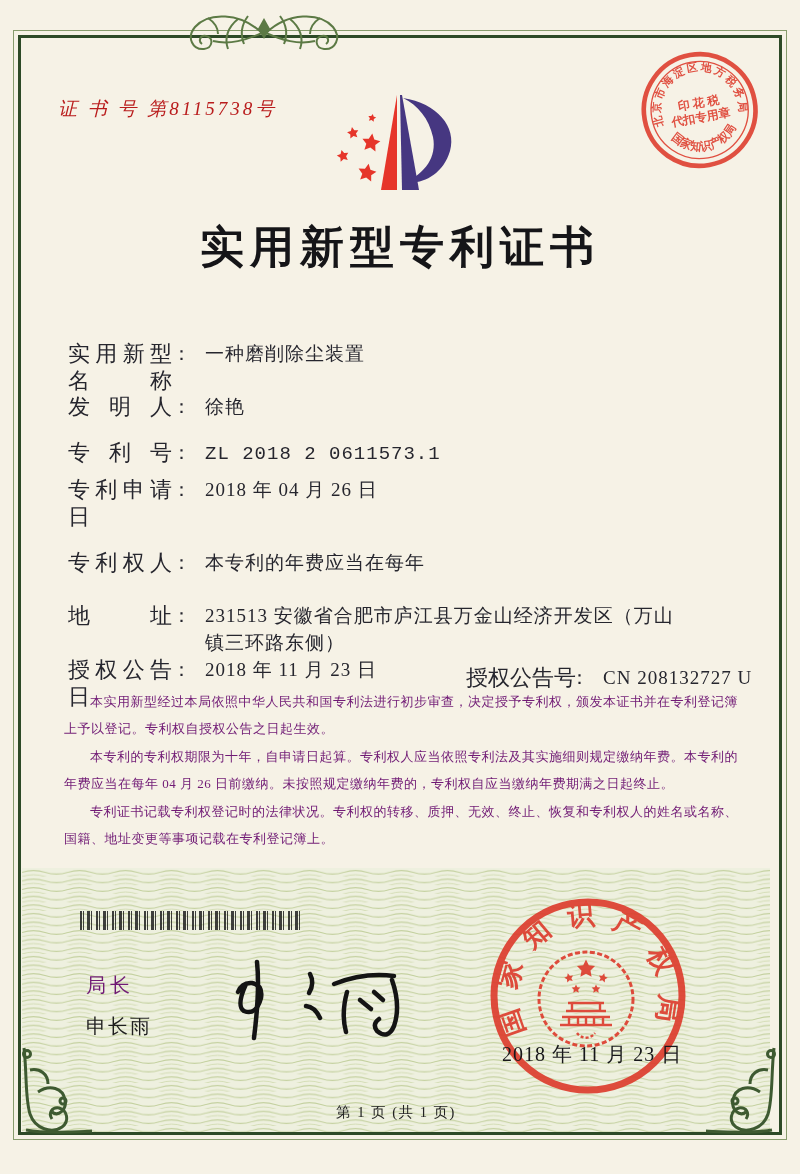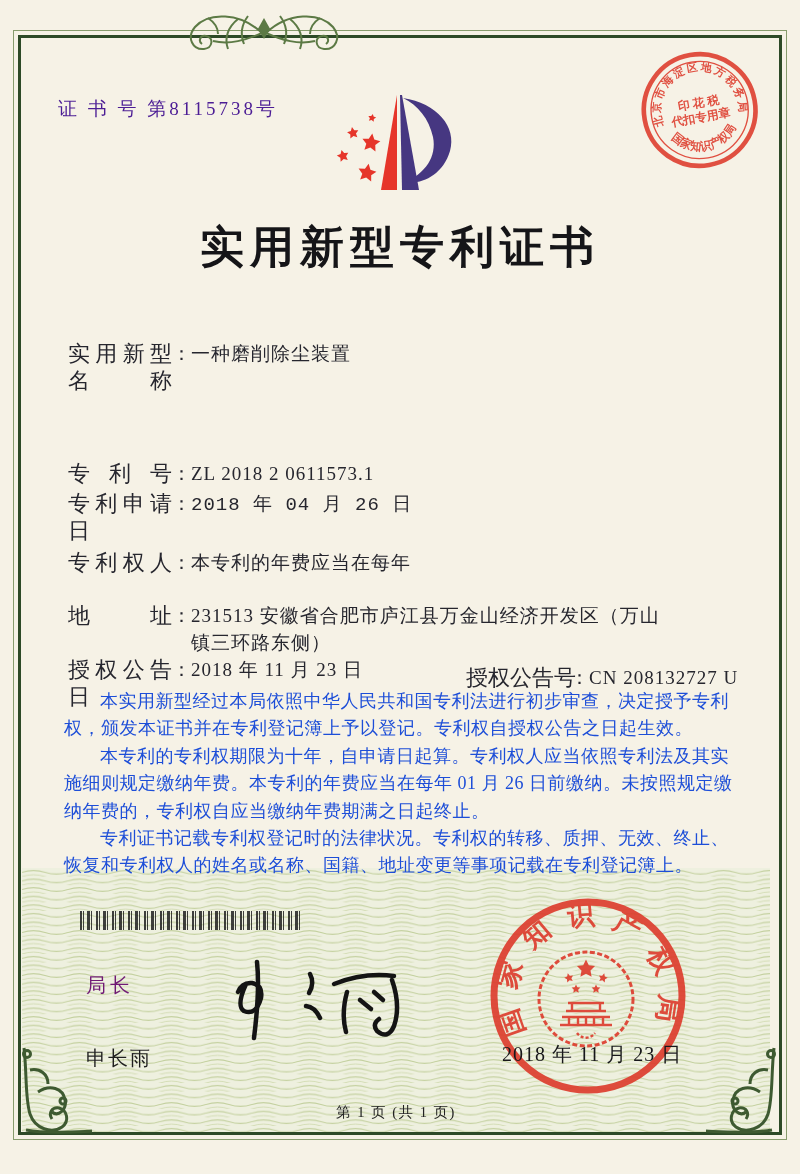--- a/index.html
+++ b/index.html
@@ -10,46 +10,46 @@
     font-family:"Liberation Serif","DejaVu Serif",serif;
     color:#222;
   }
   .abs { position:absolute; }
   
   .frame-outer { left:13px; top:30px; width:774px; height:1110px;
     border:1px solid #879c6d; }
   .frame-inner { left:18px; top:35px; width:764px; height:1100px;
     border:3px solid #2d4a27; }
   
-  .cert-no { left:58px; top:96px; font-size:19px; letter-spacing:3px; color:#4c1d95; }
+  .cert-no { left:58px; top:96px; font-size:19px; letter-spacing:3px; color:#b91c1c;font-style:italic; }
   
   .title { left:0; top:218px; width:800px; text-align:center;
     font-size:44px; font-weight:bold; letter-spacing:6px; color:#151518; }
   
   .frow { position:absolute; left:68px; font-size:19px; color:#26262e; line-height:27px; }
   .lbl { display:inline-block; width:104px; font-size:22px;
     text-align:justify; text-align-last:justify; vertical-align:top; }
   .colon { display:inline-block; vertical-align:top; }
-  .val { display:inline-block; margin-left:0; vertical-align:top; letter-spacing:1px; }
+  .val { display:inline-block; margin-left:14px; vertical-align:top; letter-spacing:1px; }
   .val-wrap { width:472px; }
   .grant-right { position:absolute; left:398px; top:8px; white-space:nowrap; }
   
-  .body-text { left:64px; top:688px; width:678px; font-size:18px;
-    line-height:27.4px; color:#1d4ed8; letter-spacing:0.5px; }
+  .body-text { left:64px; top:688px; width:678px; font-size:13px;
+    line-height:27.4px; color:#701a75; letter-spacing:0.5px; }
   .body-text p { text-indent:2em; }
   
   .waves { left:22px; top:868px; width:748px; height:266px; background:#eef0df; }
   .barcode { left:80px; top:911px; width:224px; height:19px;
     background:repeating-linear-gradient(90deg,#1f1f1f 0 2px,transparent 2px 3px,
       #1f1f1f 3px 4px,transparent 4px 7px,#1f1f1f 7px 10px,transparent 10px 11.5px,
       #1f1f1f 11.5px 12.5px,transparent 12.5px 16px); opacity:.85; }
   .director-title { left:86px; top:972px; font-size:20px; letter-spacing:4px;
     font-family:"Liberation Sans","DejaVu Sans",sans-serif; color:#701a75; }
   .director-name { left:86px; top:1013px; font-size:20px; letter-spacing:2px;
-    font-family:"Liberation Sans","DejaVu Sans",sans-serif; color:#1f1f1f;margin-top:32px; }
+    font-family:"Liberation Sans","DejaVu Sans",sans-serif; color:#1f1f1f; }
   .sig { left:222px; top:948px; }
   .stamp-bottom { left:473px; top:881px; }
   .stamp-date { left:502px; top:1041px; font-size:20px; color:#17171a; letter-spacing:1px; }
   .stamp-tax { left:638px; top:48px; transform:rotate(-10deg); }
   .footer { left:22px; top:1103px; width:748px; text-align:center;
     font-size:14.5px; letter-spacing:1.5px; color:#222; }
   .logo { left:328px; top:84px; }
   .ornament-top { left:178px; top:6px; }
   .corner-l { left:16px; top:1044px; }
   .corner-r { left:700px; top:1044px; transform:scaleX(-1); }
@@ -145,42 +145,45 @@
         <text x="60" y="71" text-anchor="middle" font-size="11.5" font-weight="bold" fill="#dd3a2b">代扣专用章</text>
       </g>
     </svg>
   </div>
 
   <div class="abs title">实用新型专利证书</div>
 
   <div class="frow" style="top:340px;">
     <span class="lbl">实用新型名称</span><span class="colon">：</span><span class="val">一种磨削除尘装置</span>
   </div>
-  <div class="frow" style="top:460px;">
+  <div class="frow" style="top:393px;">
+    <span class="lbl">发明人</span><span class="colon">：</span><span class="val">徐艳</span>
+  </div>
+  <div class="frow" style="top:441px;font-family:Liberation Mono, monospace;">
     <span class="lbl">专利号</span><span class="colon">：</span><span class="val">ZL 2018 2 0611573.1</span>
   </div>
-  <div class="frow" style="top:492px;font-family:Liberation Mono, monospace;">
+  <div class="frow" style="top:476px;">
     <span class="lbl">专利申请日</span><span class="colon">：</span><span class="val">2018 年 04 月 26 日</span>
   </div>
   <div class="frow" style="top:549px;">
     <span class="lbl">专利权人</span><span class="colon">：</span><span class="val">本专利的年费应当在每年</span>
   </div>
   <div class="frow" style="top:602px;">
     <span class="lbl">地址</span><span class="colon">：</span><span class="val val-wrap">231513 安徽省合肥市庐江县万金山经济开发区（万山镇三环路东侧）</span>
   </div>
   <div class="frow" style="top:656px; width:700px;">
     <span class="lbl">授权公告日</span><span class="colon">：</span><span class="val">2018 年 11 月 23 日</span>
     <span class="grant-right">
       <span class="lbl">授权公告号</span><span class="colon">：</span><span class="val">CN 208132727 U</span>
     </span>
   </div>
 
   <div class="abs body-text">
     <p>本实用新型经过本局依照中华人民共和国专利法进行初步审查，决定授予专利权，颁发本证书并在专利登记簿上予以登记。专利权自授权公告之日起生效。</p>
-    <p>本专利的专利权期限为十年，自申请日起算。专利权人应当依照专利法及其实施细则规定缴纳年费。本专利的年费应当在每年 01 月 26 日前缴纳。未按照规定缴纳年费的，专利权自应当缴纳年费期满之日起终止。</p>
+    <p>本专利的专利权期限为十年，自申请日起算。专利权人应当依照专利法及其实施细则规定缴纳年费。本专利的年费应当在每年 04 月 26 日前缴纳。未按照规定缴纳年费的，专利权自应当缴纳年费期满之日起终止。</p>
     <p>专利证书记载专利权登记时的法律状况。专利权的转移、质押、无效、终止、恢复和专利权人的姓名或名称、国籍、地址变更等事项记载在专利登记簿上。</p>
   </div>
 
   <div class="abs barcode"></div>
 
   <div class="abs director-title">局长</div>
   <div class="abs director-name">申长雨</div>
 
   <svg class="abs sig" width="200" height="100" viewBox="0 0 200 100">
     <g stroke="#141414" stroke-width="4.5" fill="none" stroke-linecap="round" stroke-linejoin="round">

